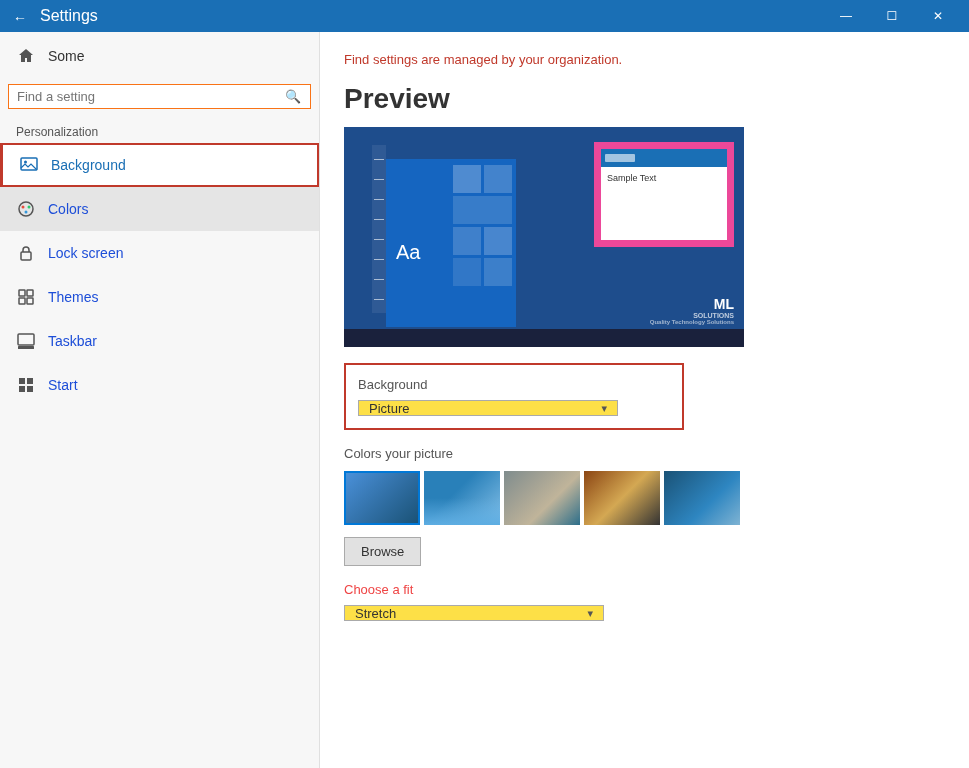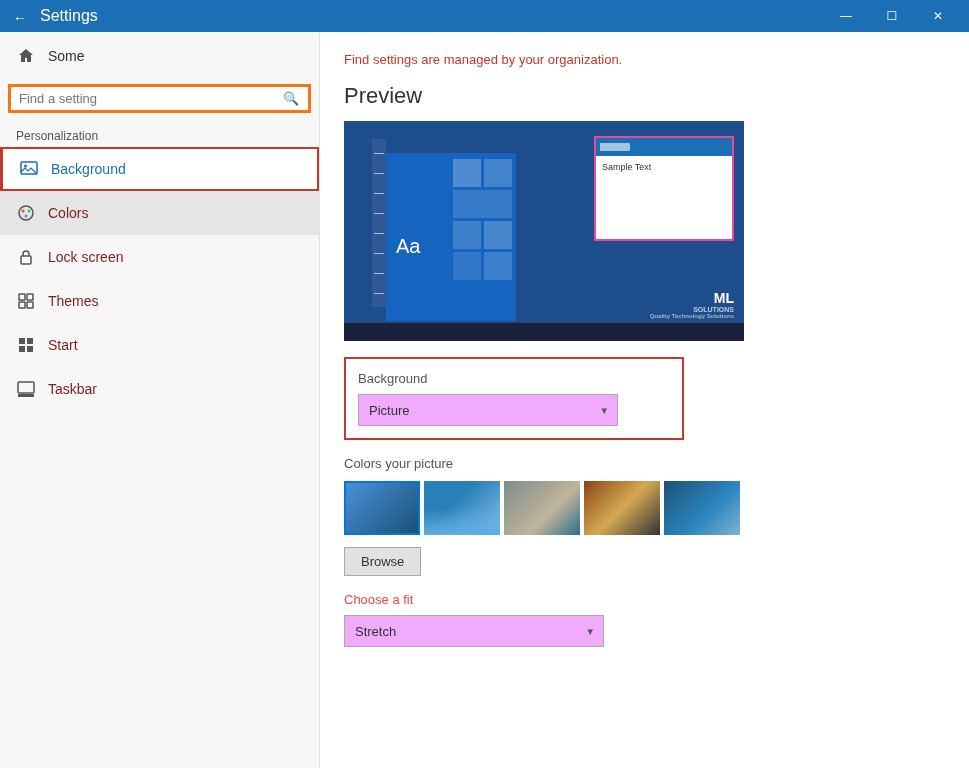--- a/index.html
+++ b/index.html
@@ -74,21 +74,21 @@
       padding: 14px 16px;
       cursor: pointer;
       color: #333;
       font-size: 14px;
     }
 
     .sidebar-search {
       margin: 4px 8px 8px 8px;
       display: flex;
       align-items: center;
-      border: 3px solid #f97316;
+      border: 1px solid #f97316;
       background: white;
       padding: 4px 8px;
     }
     .sidebar-search input {
       border: none;
       outline: none;
       font-size: 13px;
       flex: 1;
       background: transparent;
       color: #333;
@@ -105,21 +105,21 @@
       font-weight: 400;
     }
 
     .sidebar-item {
       display: flex;
       align-items: center;
       gap: 12px;
       padding: 12px 16px;
       cursor: pointer;
       font-size: 14px;
-      color: #7f1d1d;
+      color: #1d4ed8;
     }
     .sidebar-item.active {
       background: white;
       border-left: 3px solid #1a6fb5;
       color: #1a6fb5;
     }
     .sidebar-item.active .item-label { color: #1a6fb5; }
     .sidebar-item-highlighted {
       background: #e5e5e5;
     }
@@ -138,22 +138,22 @@
       background: white;
     }
 
     .org-notice {
       color: #c0392b;
       font-size: 13px;
       margin-bottom: 16px;
     }
 
     .preview-label {
-      font-size: 22px;
-      font-weight: 400;
+      font-size: 28px;
+      font-weight: 700;
       color: #333;
       margin-bottom: 12px;
     }
 
     .preview-box {
       width: 400px;
       height: 220px;
       background: #1e4d8c;
       position: relative;
       margin-bottom: 16px;
@@ -168,21 +168,21 @@
       background: #1a1a2e;
       opacity: 0.85;
     }
     .preview-window {
       position: absolute;
       right: 10px;
       top: 15px;
       width: 140px;
       height: 105px;
       background: white;
-      border: 2px solid #ec4899;
+      border: 7px solid #ec4899;
     }
     .preview-window-titlebar {
       height: 18px;
       background: #1a6fb5;
       display: flex;
       align-items: center;
       padding: 0 4px;
     }
     .preview-window-titlebar-stripe {
       width: 30px;
@@ -218,23 +218,23 @@
       display: inline-block;
       min-width: 340px;
     }
     .background-section-label {
       font-size: 13px;
       color: #555;
       margin-bottom: 8px;
     }
     .dropdown {
       width: 260px;
-      height: 32px;
+      height: 16px;
       border: 1px solid #aaa;
-      background: #f0abfc;
+      background: #fde047;
       display: flex;
       align-items: center;
       justify-content: space-between;
       padding: 0 10px;
       cursor: pointer;
       font-size: 13px;
       color: #333;
     }
     .dropdown-arrow { font-size: 11px; color: #555; }
 
@@ -372,38 +372,38 @@
           <rect x="10" y="2" width="6" height="6" rx="0.5"></rect>
           <rect x="2" y="10" width="6" height="6" rx="0.5"></rect>
           <rect x="10" y="10" width="6" height="6" rx="0.5"></rect>
         </svg>
       </div>
       <span class="item-label">Themes</span>
     </div>
 
     <div class="sidebar-item">
       <div class="sidebar-icon">
+        <svg width="18" height="18" viewBox="0 0 18 18" fill="none" stroke="#555" stroke-width="1.5">
+          <rect x="1" y="2" width="16" height="11" rx="1"></rect>
+          <rect x="1" y="14" width="16" height="3" rx="0.5" fill="#555" stroke="none"></rect>
+        </svg>
+      </div>
+      <span class="item-label">Taskbar</span>
+    </div>
+
+    <div class="sidebar-item">
+      <div class="sidebar-icon">
         <svg width="18" height="18" viewBox="0 0 18 18">
           <rect x="2" y="2" width="6" height="6" fill="#555"></rect>
           <rect x="10" y="2" width="6" height="6" fill="#555"></rect>
           <rect x="2" y="10" width="6" height="6" fill="#555"></rect>
           <rect x="10" y="10" width="6" height="6" fill="#555"></rect>
         </svg>
       </div>
       <span class="item-label">Start</span>
-    </div>
-
-    <div class="sidebar-item">
-      <div class="sidebar-icon">
-        <svg width="18" height="18" viewBox="0 0 18 18" fill="none" stroke="#555" stroke-width="1.5">
-          <rect x="1" y="2" width="16" height="11" rx="1"></rect>
-          <rect x="1" y="14" width="16" height="3" rx="0.5" fill="#555" stroke="none"></rect>
-        </svg>
-      </div>
-      <span class="item-label">Taskbar</span>
     </div>
   </div>
 
   <div class="content">
 
     
     <div class="org-notice">Find settings are managed by your organization.</div>
 
     
     <div class="preview-label">Preview</div>

